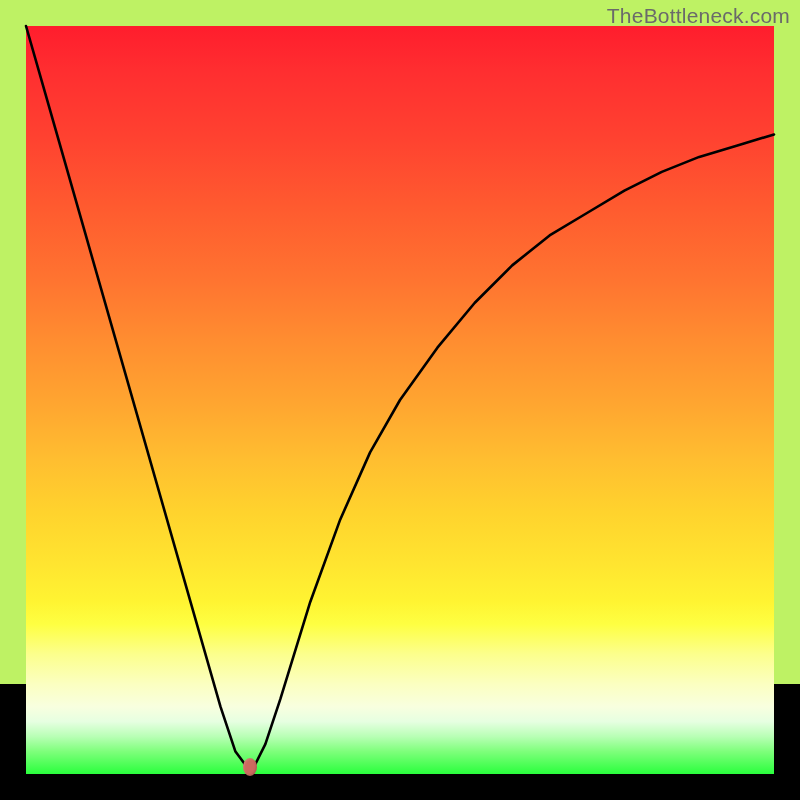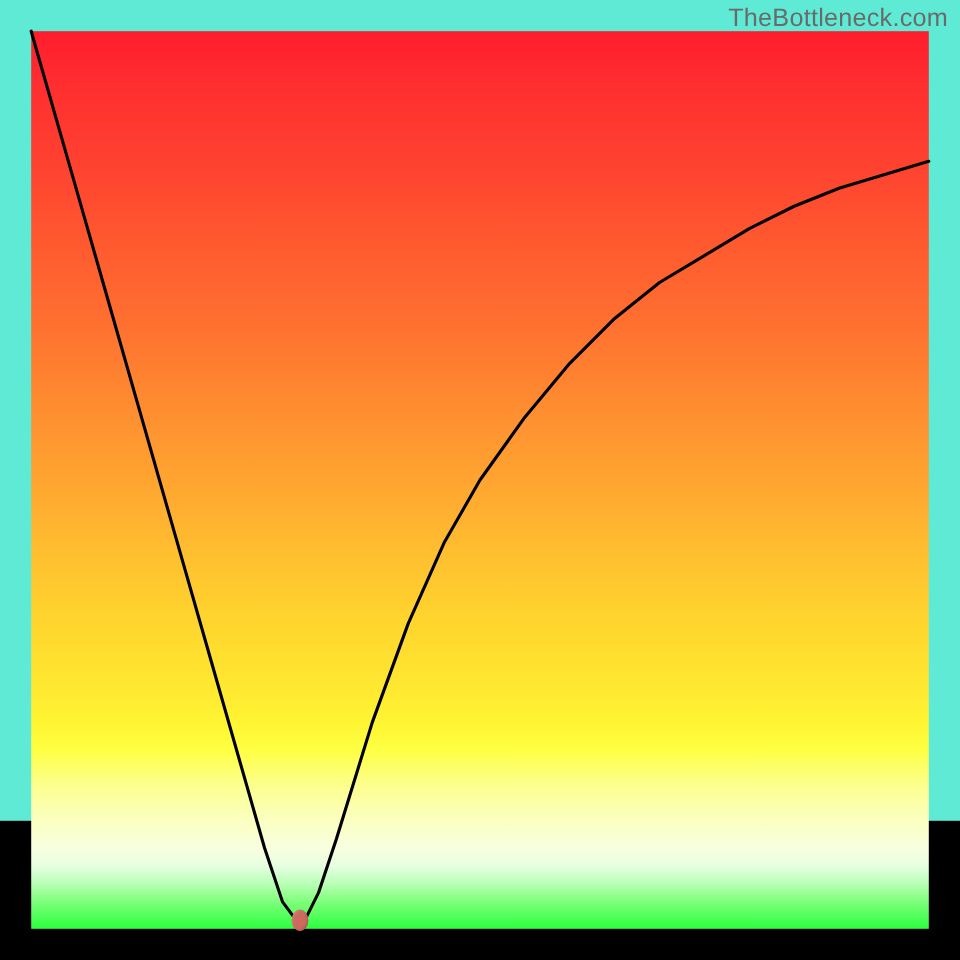--- a/index.html
+++ b/index.html
@@ -10,21 +10,21 @@
     background: #000;
     overflow: hidden;
     font-family: Arial, Helvetica, sans-serif;
   }
   .frame {
     position: absolute;
     left: 0;
     top: 0;
     width: 800px;
     height: 684px;
-    background: #5eead4;
+    background: #bef264;
   }
   .plot {
     position: absolute;
     left: 26px;
     top: 26px;
     width: 748px;
     height: 748px;
     background: linear-gradient(to bottom,
       #ff1d2d 0%,
       #ff2e30 6%,

